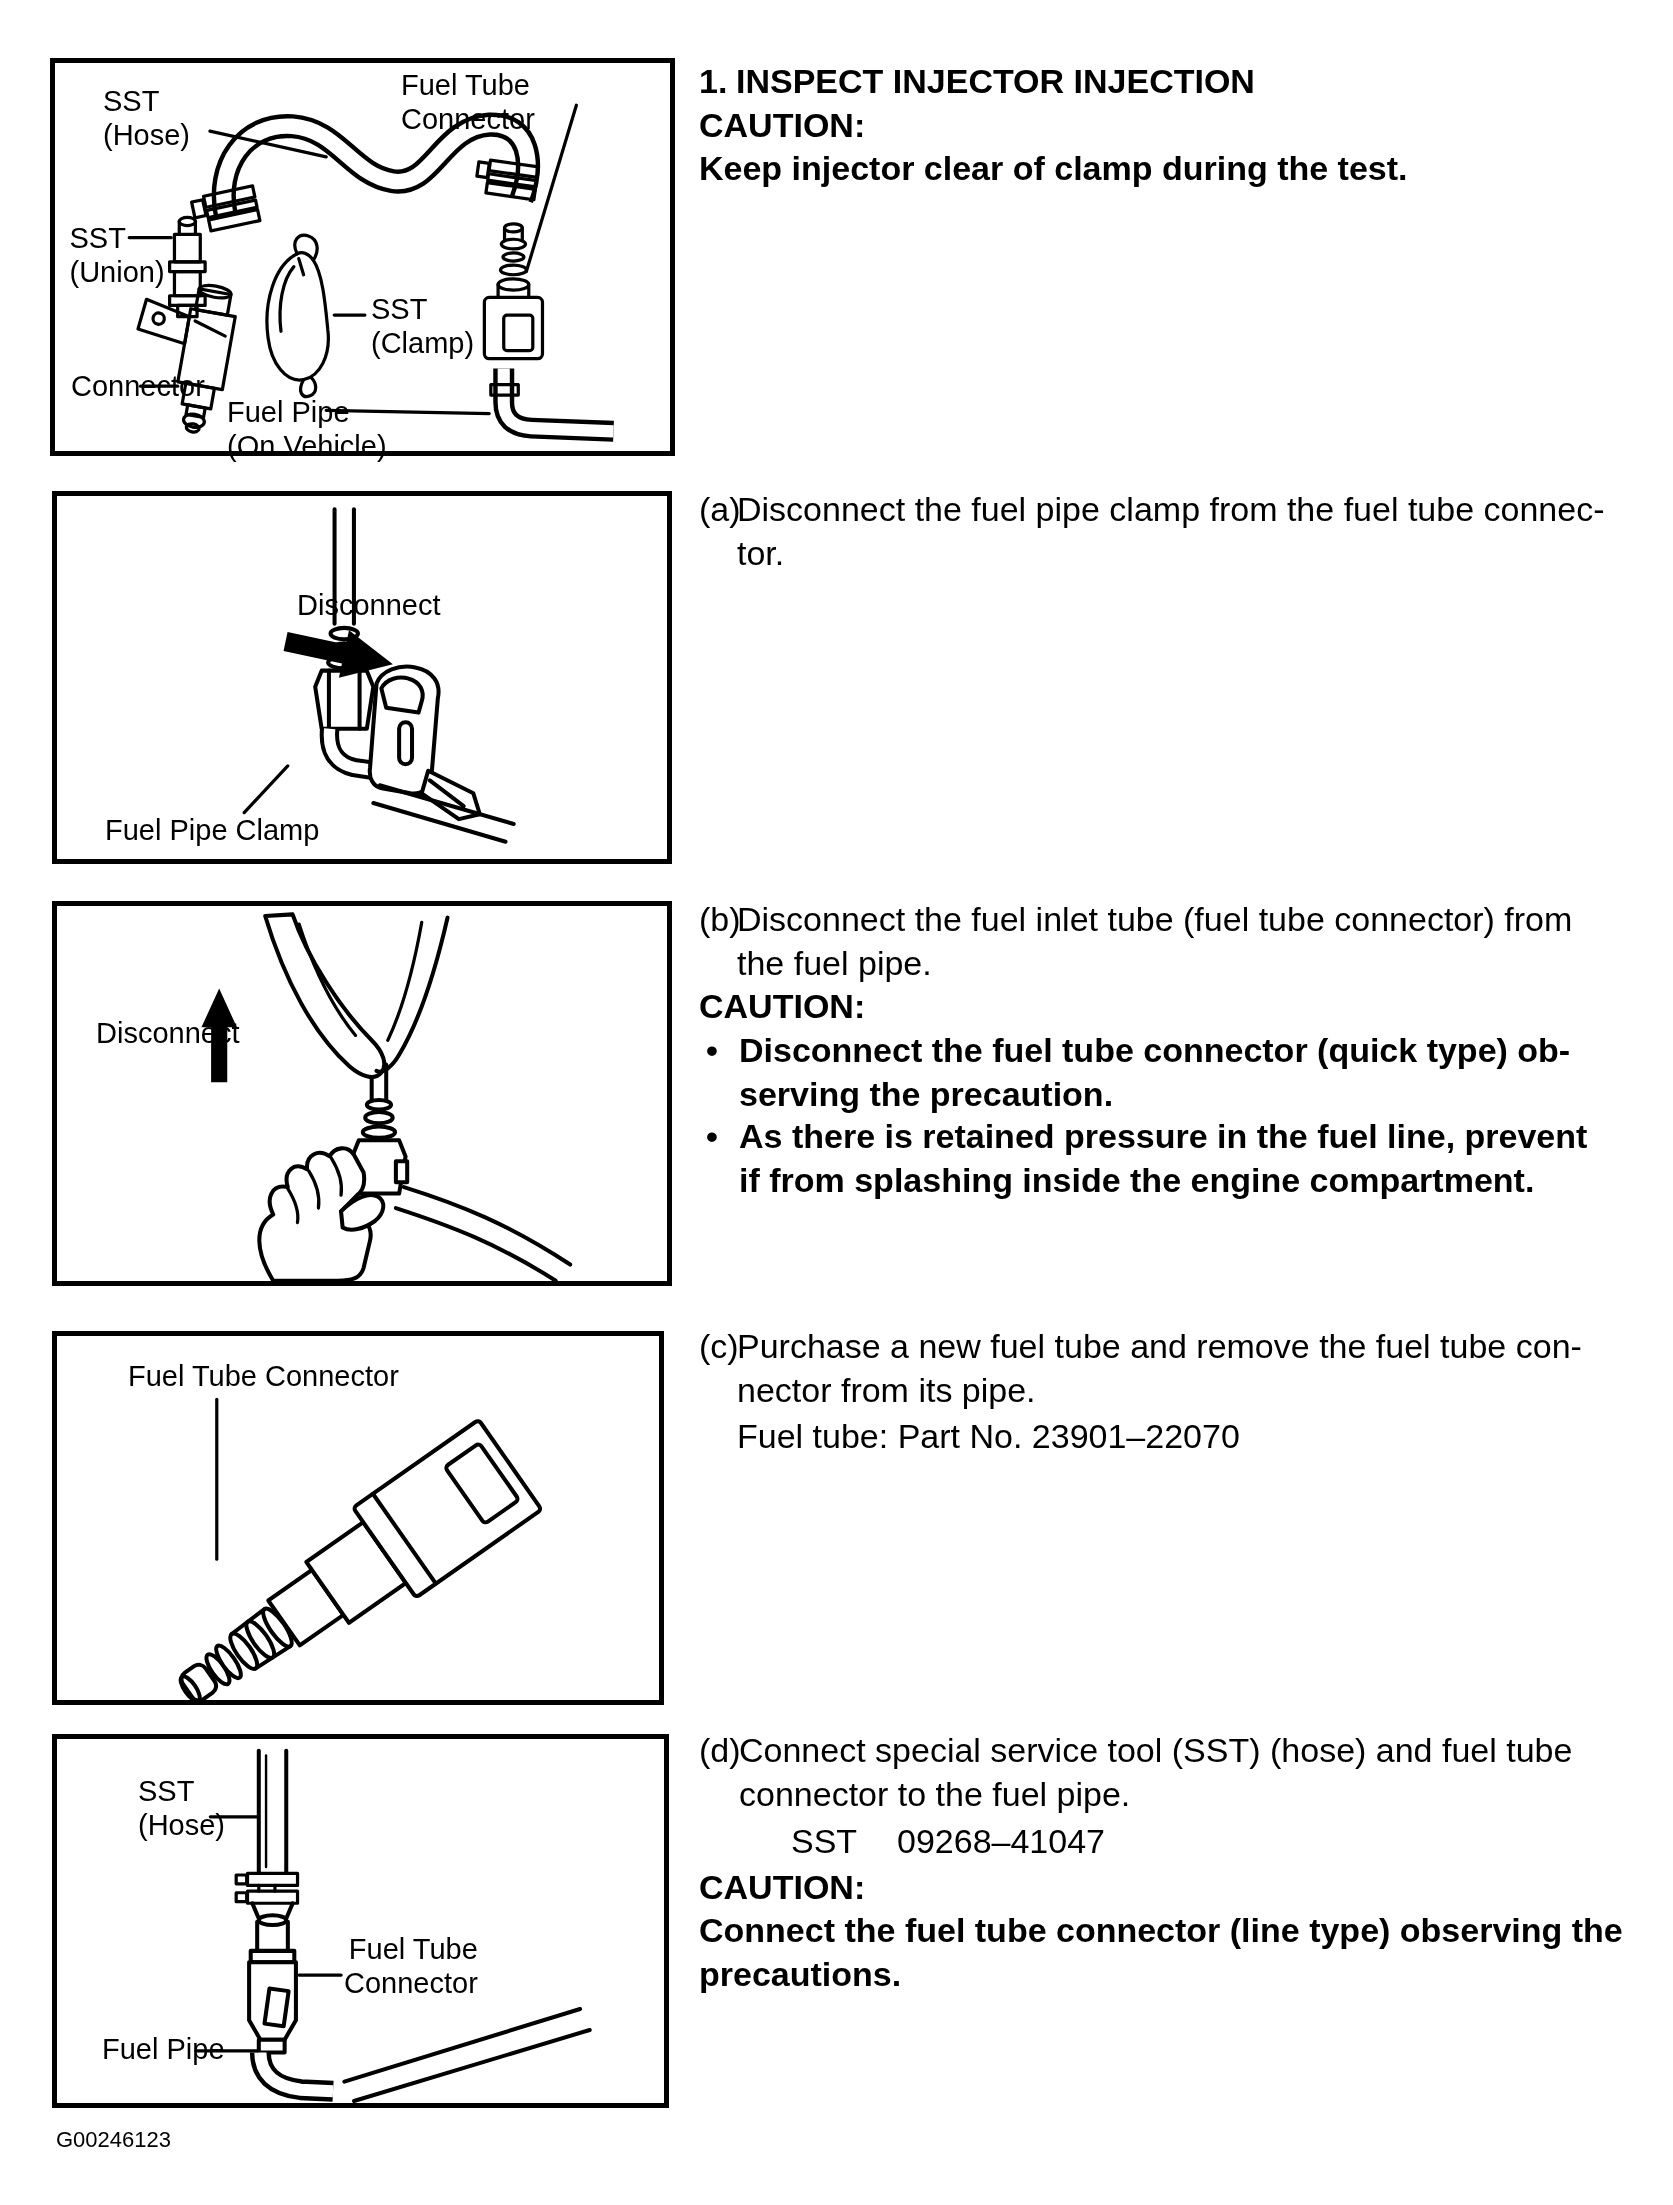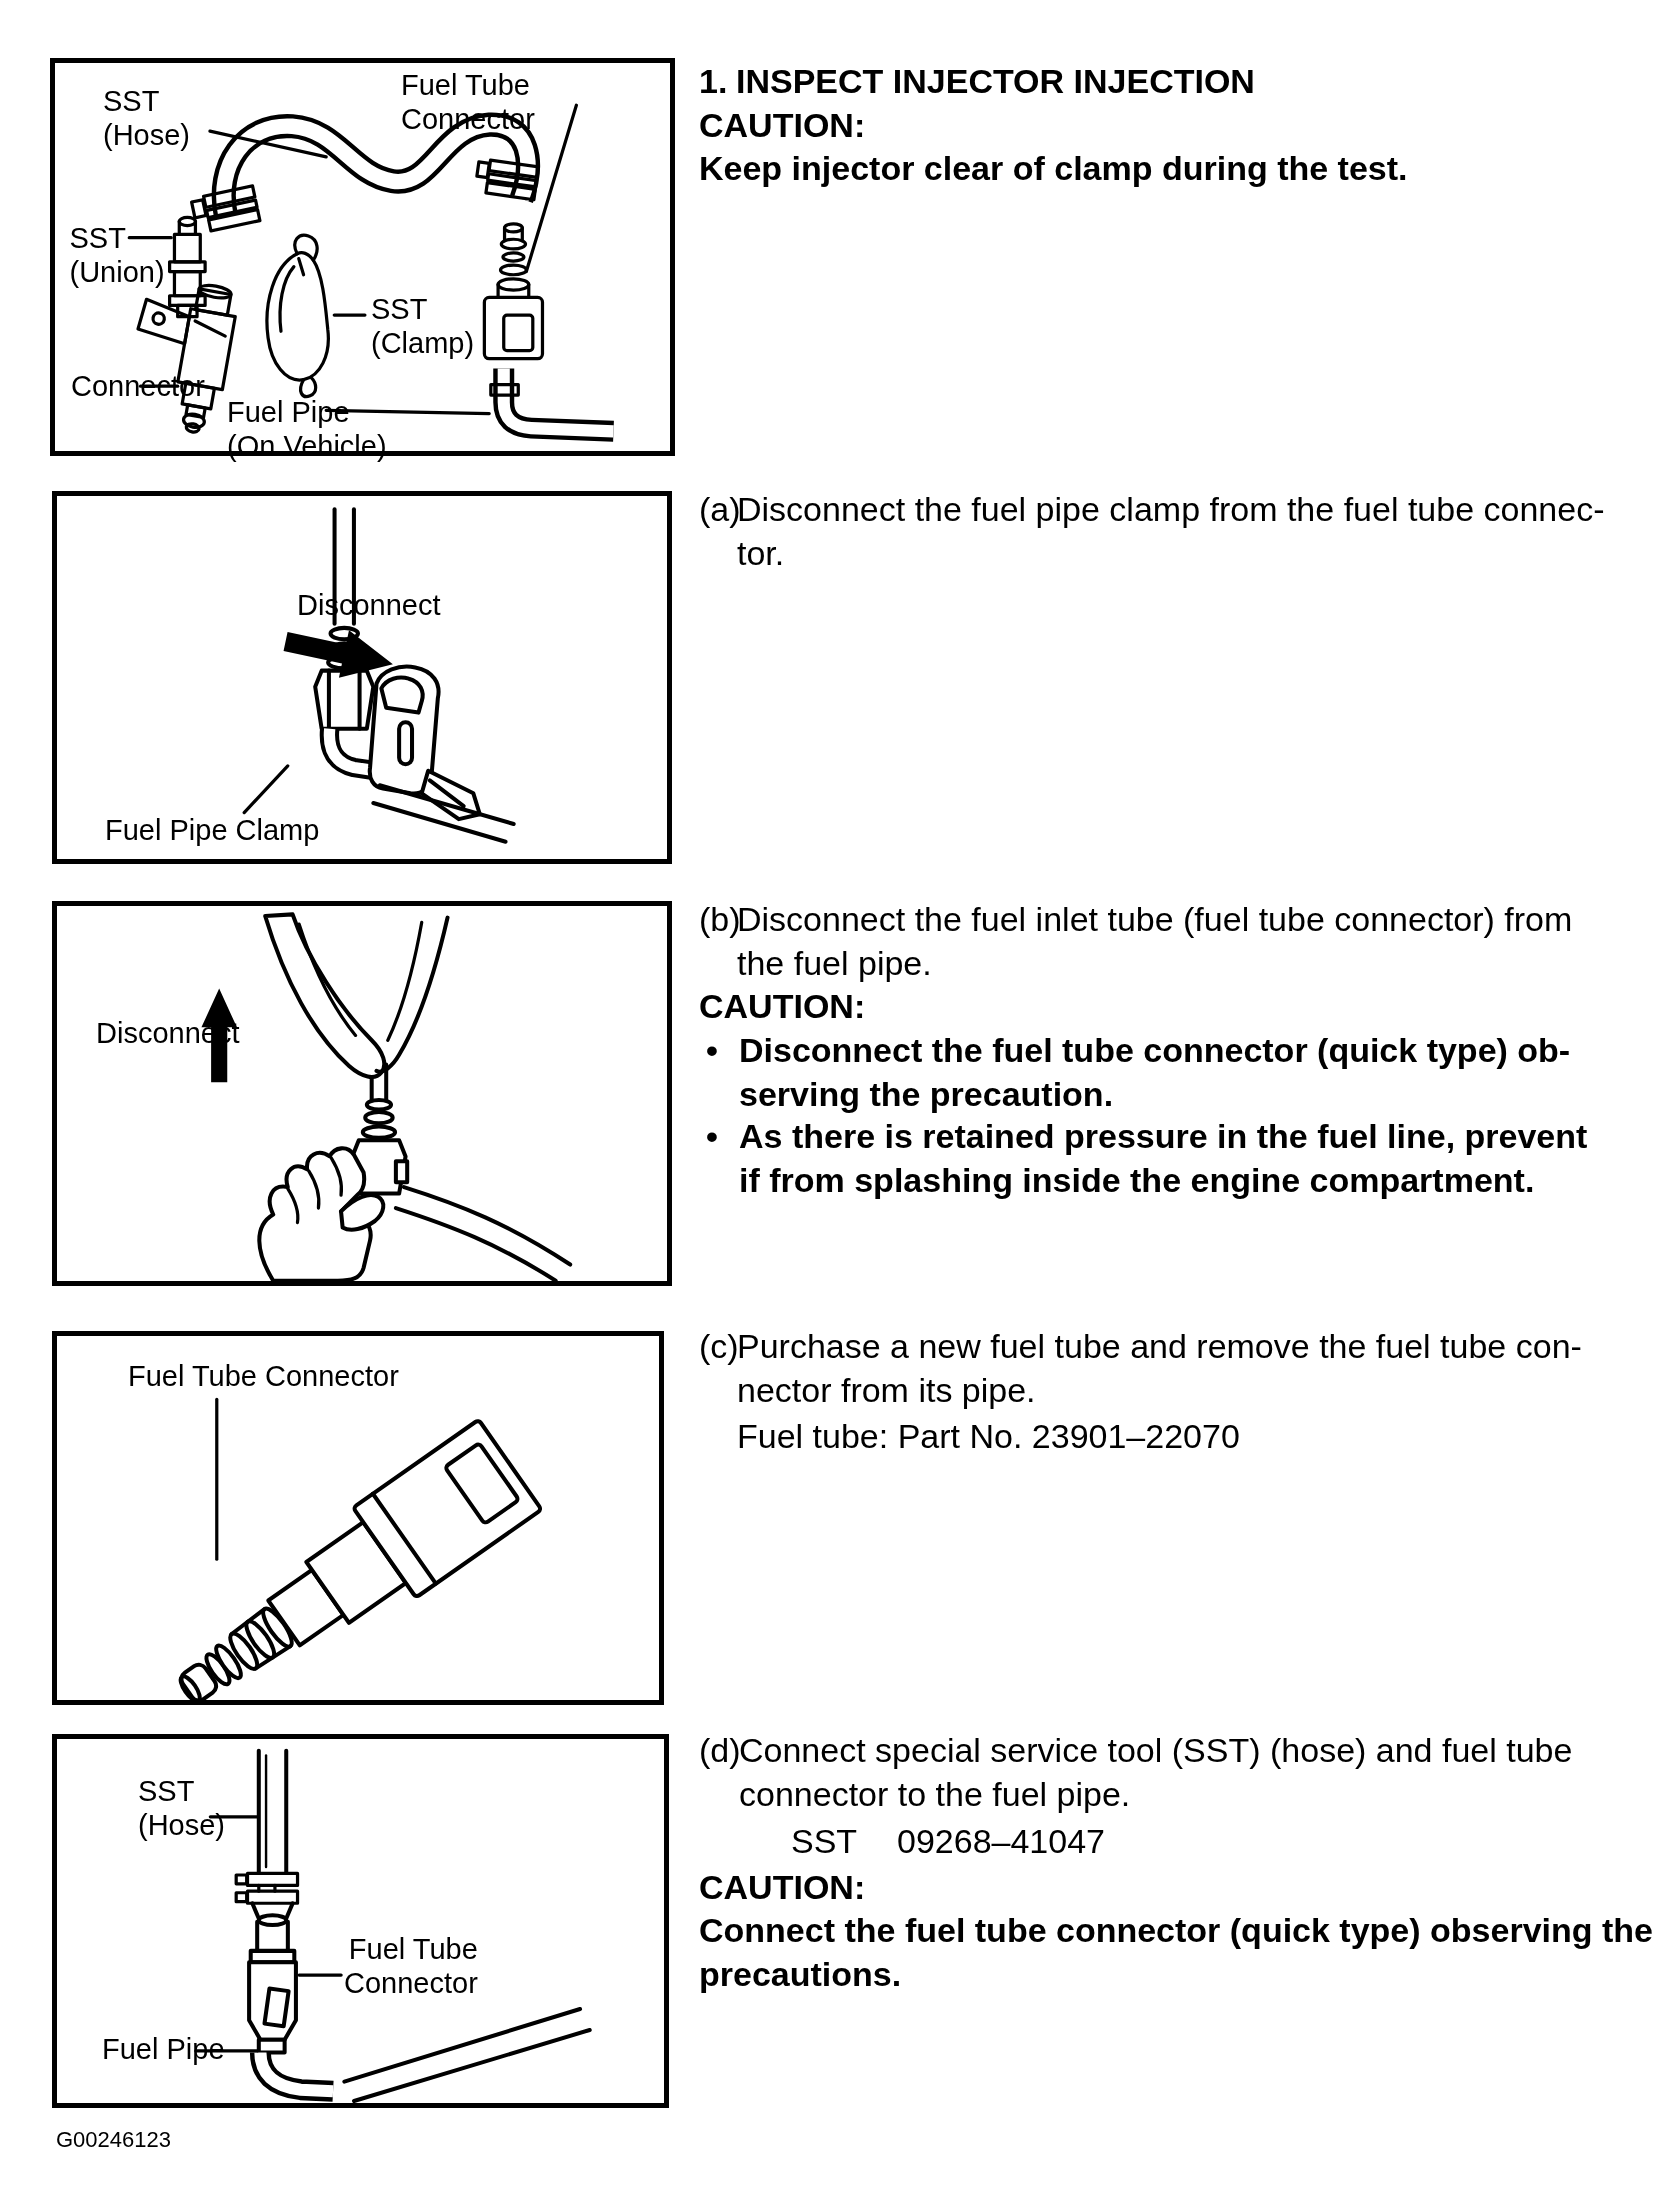--- a/index.html
+++ b/index.html
@@ -308,17 +308,17 @@
 <div class="txt" style="left:737px; top:1324px;">Purchase a new fuel tube and remove the fuel tube con-
 nector from its pipe.</div>
 <div class="txt" style="left:737px; top:1414px;">Fuel tube: Part No. 23901–22070</div>
 
 <div class="txt narrow" style="left:699px; top:1728px;">(d)</div>
 <div class="txt" style="left:739px; top:1728px;">Connect special service tool (SST) (hose) and fuel tube
 connector to the fuel pipe.</div>
 <div class="txt narrow" style="left:791px; top:1819px;">SST</div>
 <div class="txt" style="left:897px; top:1819px;">09268–41047</div>
 <div class="txt b" style="left:699px; top:1865px;">CAUTION:</div>
-<div class="txt b" style="left:699px; top:1908px;">Connect the fuel tube connector (quick type) observing the
+<div class="txt b" style="left:699px; top:1908px;">Connect the fuel tube connector (line type) observing the
 precautions.</div>
 
 <div class="footer-code" style="left:56px; top:2127px;">G00246123</div>
 
 
 </body></html>

